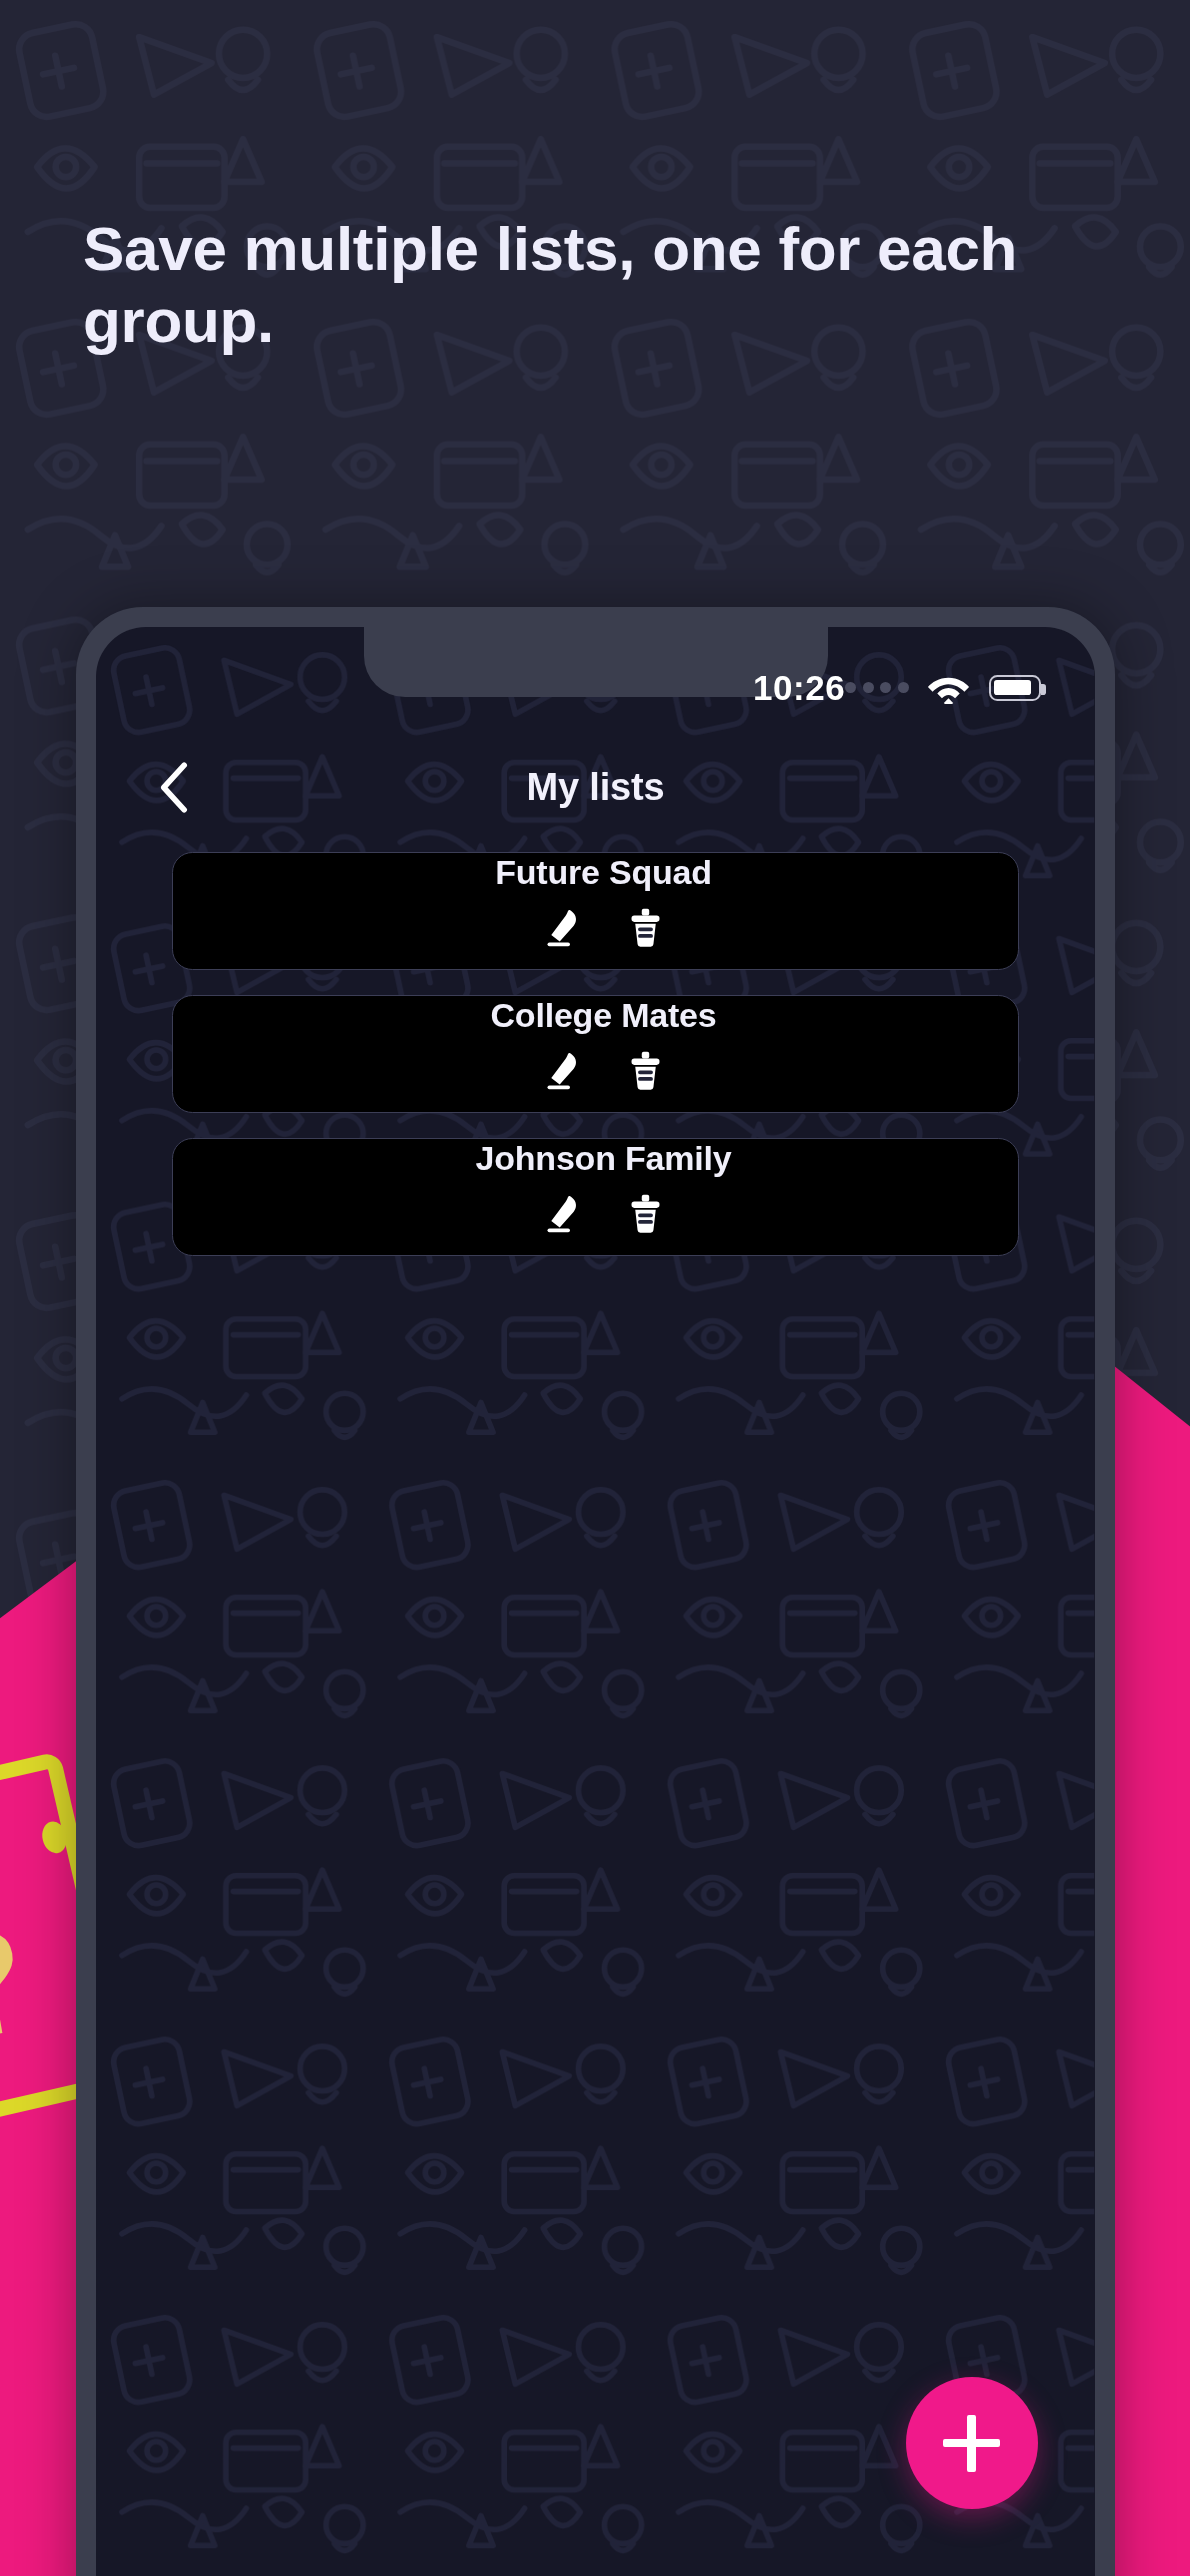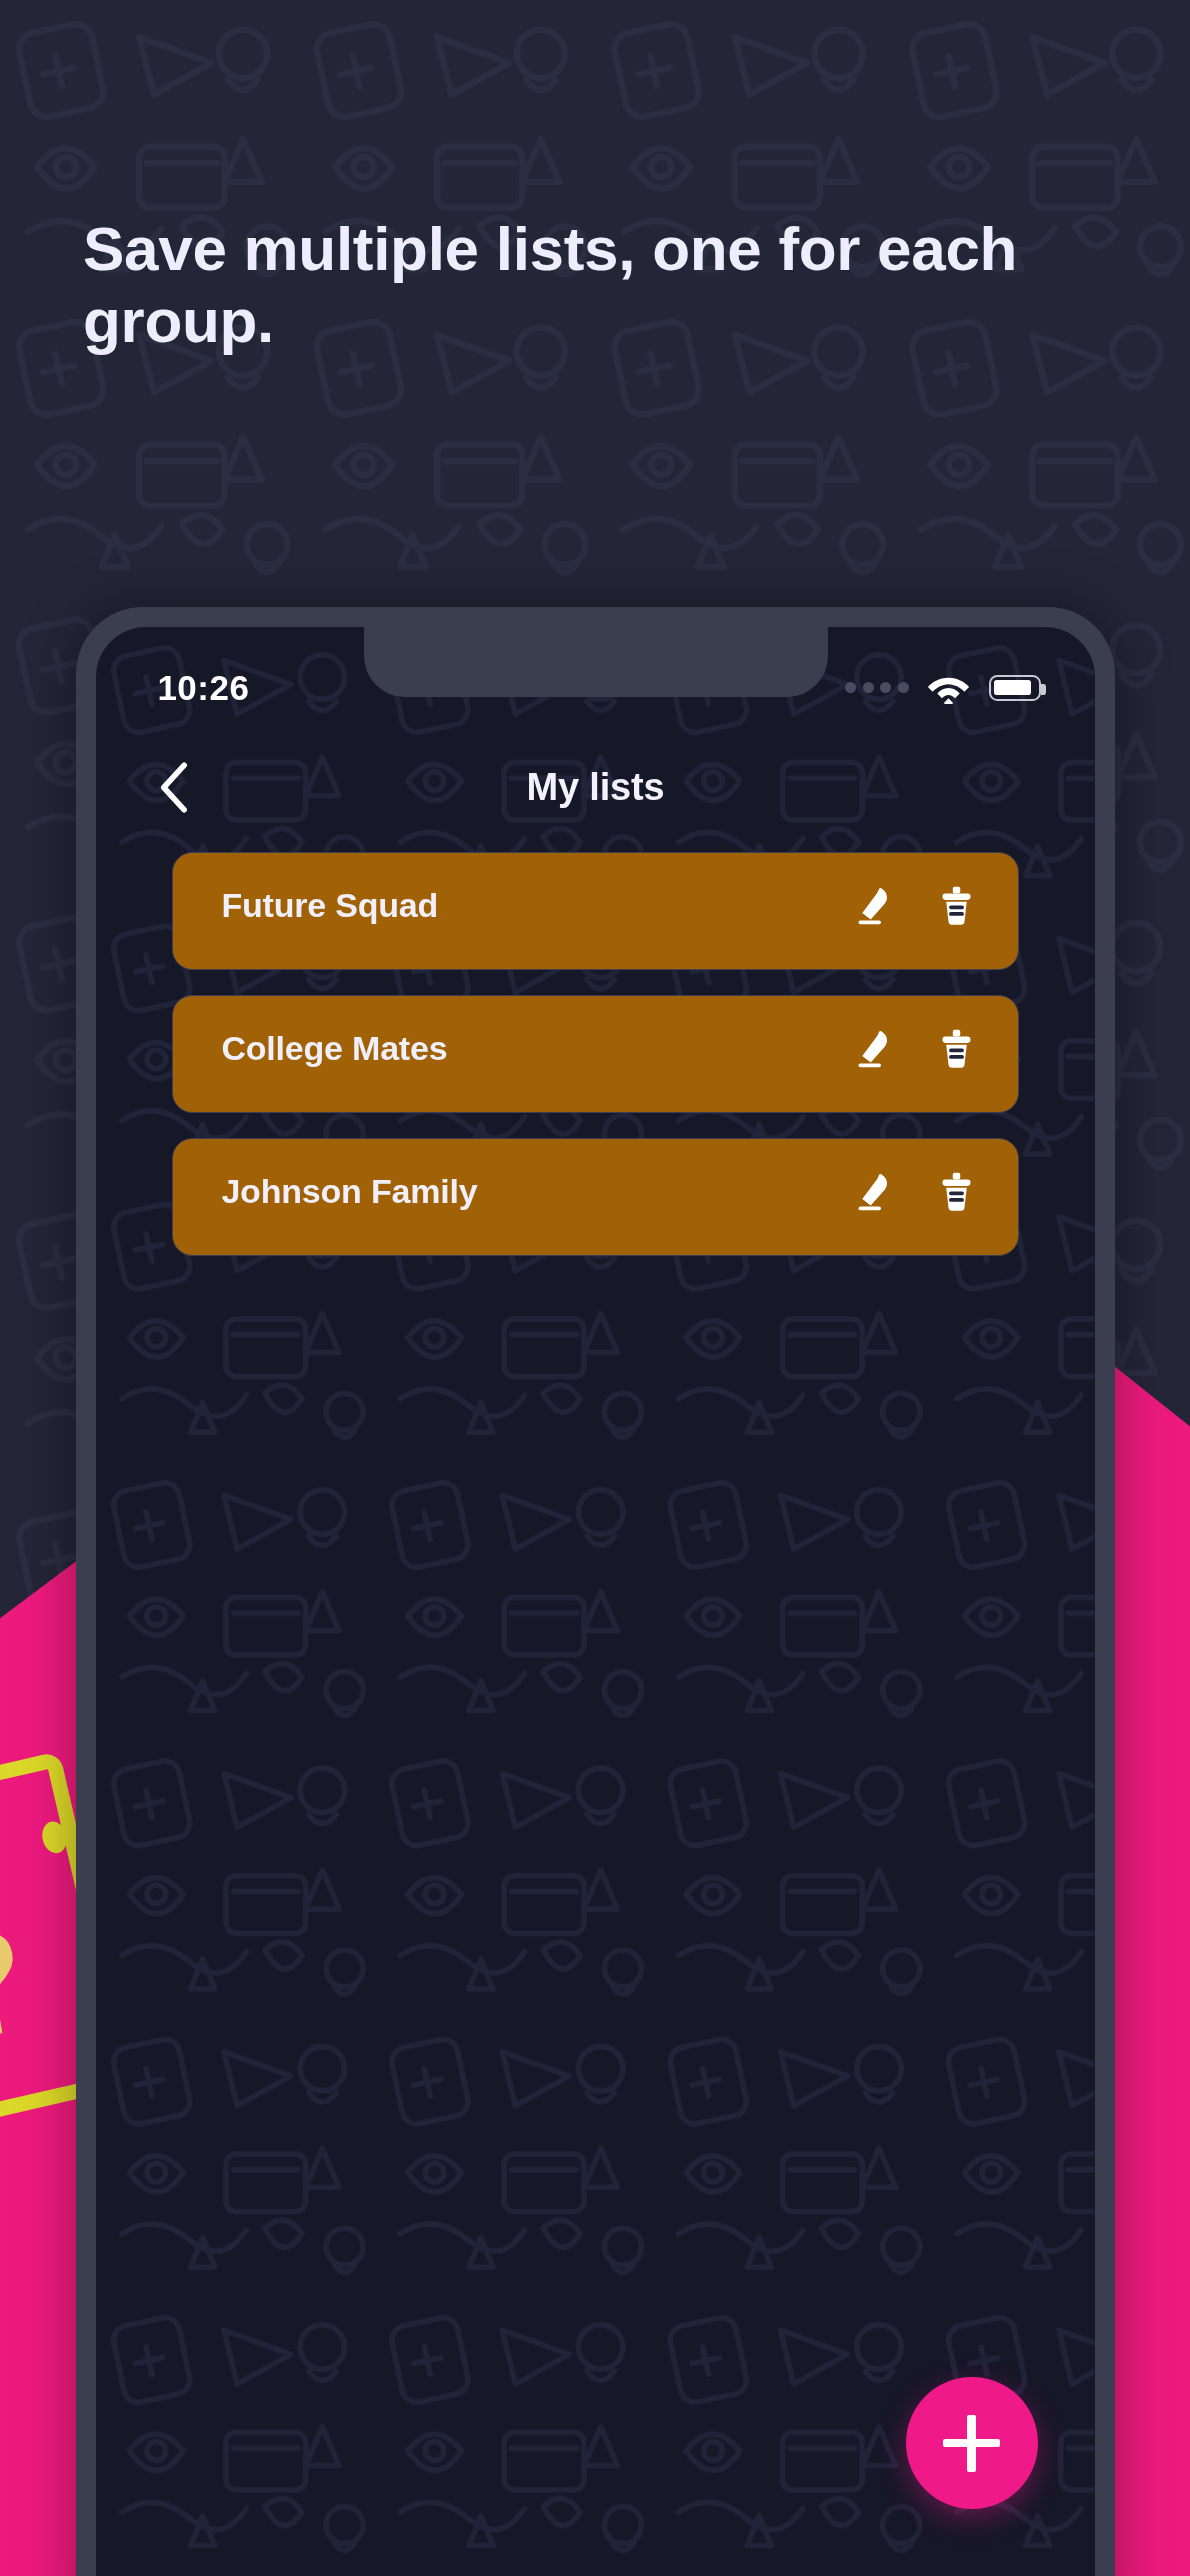--- a/index.html
+++ b/index.html
@@ -102,21 +102,21 @@
     left:50%; transform:translateX(-50%);
     top:0; width:464px; height:70px;
     background:#3B3E4E;
     border-radius:0 0 41px 41px;
     z-index:20;
   }
 
   
   .statusbar{
     position:absolute; top:0; left:0; right:0; height:93px;
-    display:flex; align-items:center; justify-content:space-between;
+    display:flex; align-items:center; justify-content:flex-end;
     padding:28px 54px 0 61px;
     z-index:21;
   }
   .status-time{
     color:#FFFFFF; font-size:35px; font-weight:600;
     letter-spacing:0.5px;
   }
   .status-right{ display:flex; align-items:center; gap:18.5px; }
   .sig-dots{ display:flex; align-items:center; gap:6.5px; }
   .sig-dots i{ width:11px;height:11px;border-radius:50%;background:#4A4C60;display:block; }
@@ -148,25 +148,26 @@
 
   
   .list{
     position:absolute; top:225px; left:0; right:0;
     padding:0 76px;
     z-index:15;
     display:flex; flex-direction:column; gap:25px;
   }
   .list-row{
     height:118px;
-    background:#a16207;
+    background:#000000;
     border:1.9px solid #3C3E56;
     border-radius:20.4px;
     display:flex; align-items:center;
     padding:0 32px 12px 48px;
+    flex-direction:column;
   }
   .row-label{
     flex:1;
     color:#F0EFFA; font-size:34px; font-weight:700;
     letter-spacing:-0.2px;
     white-space:nowrap;
   }
   .row-actions{ display:flex; align-items:center; gap:24px; }
   .icon-btn{
     width:59px;height:59px;

